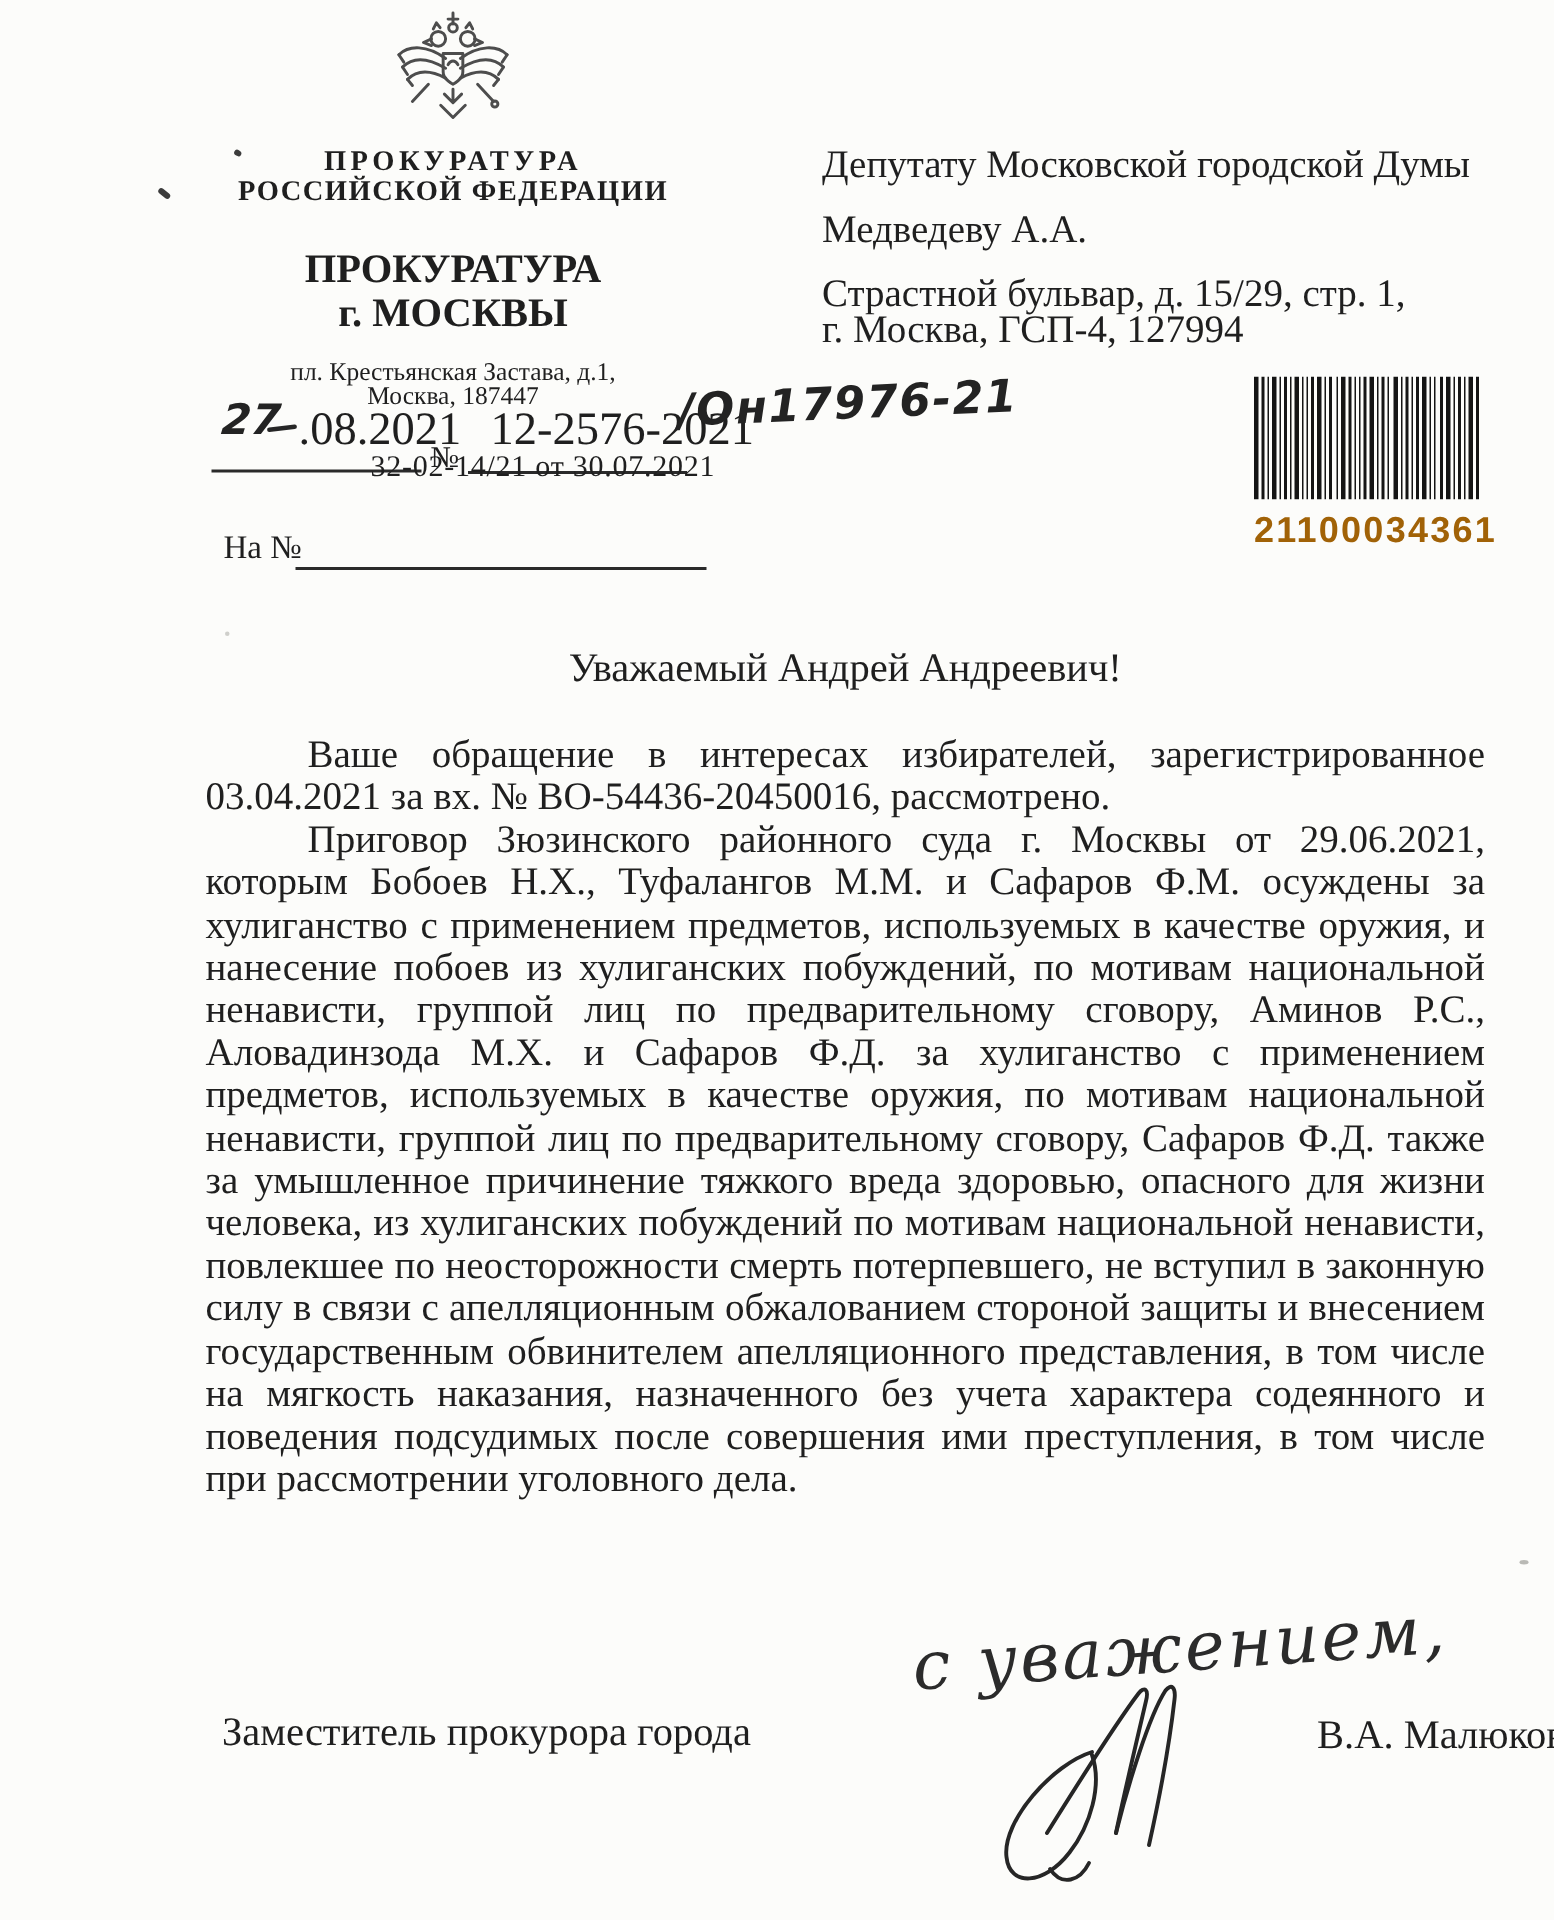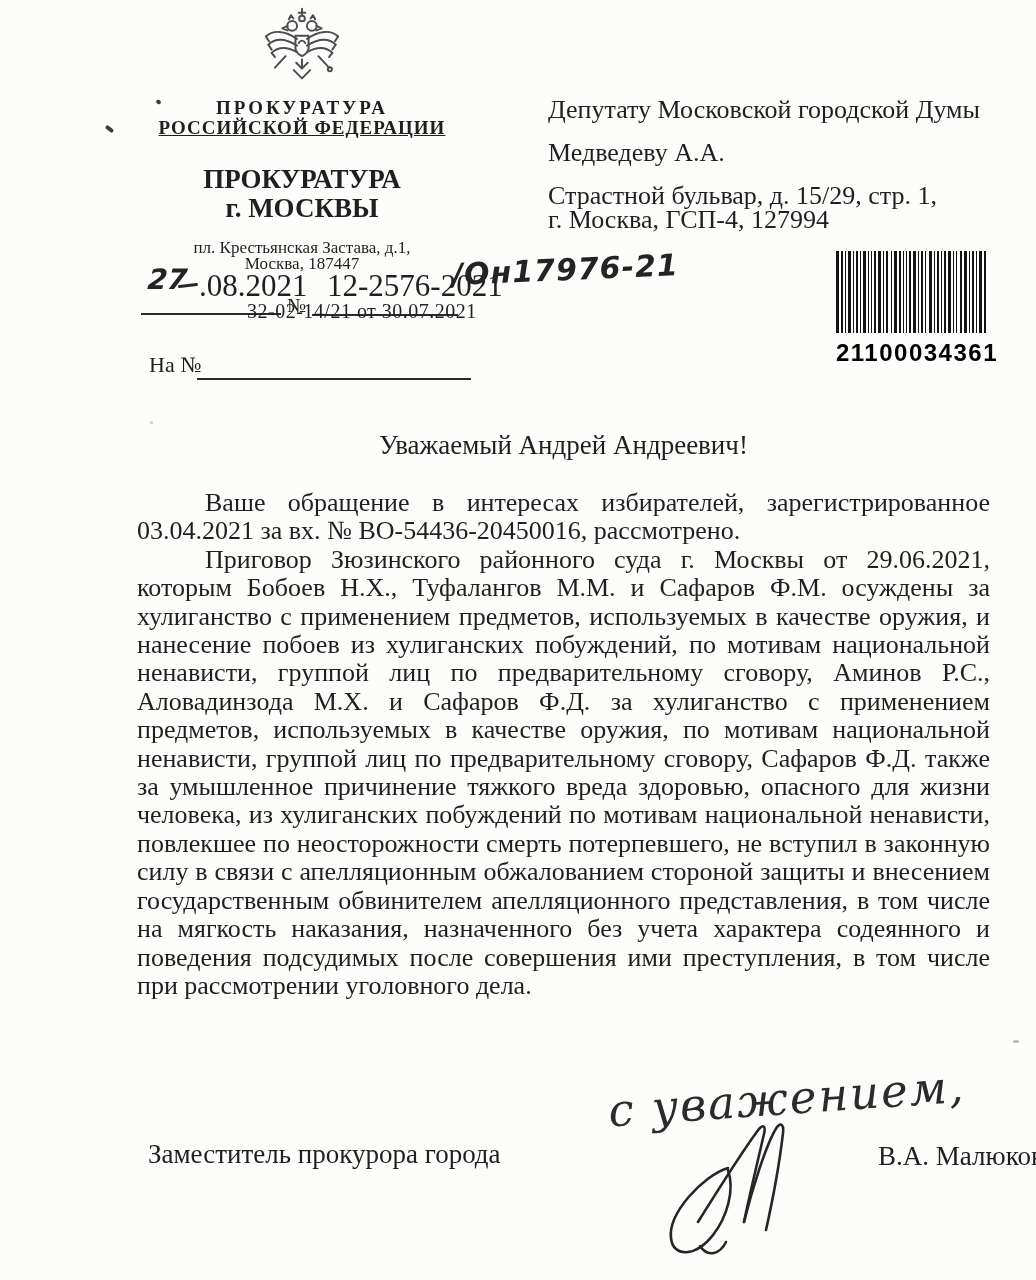--- a/index.html
+++ b/index.html
@@ -9,21 +9,21 @@
     margin:0 auto;
     background:#fcfcfa;
     font-family:"Liberation Serif","DejaVu Serif",serif;
     color:#1f1f1f;
     overflow:hidden;
   }
   
   .letterhead{position:absolute;left:128px;top:4px;width:348px;text-align:center;}
   .emblem{display:block;margin:0 auto 6px auto;}
   .org-line1{font-weight:bold;font-size:19px;letter-spacing:3px;line-height:20px;}
-  .org-line2{font-weight:bold;font-size:19px;letter-spacing:1px;line-height:20px;text-decoration:underline;}
+  .org-line2{font-weight:bold;font-size:19px;letter-spacing:1px;line-height:20px;}
   .office{margin-top:27px;}
   .office-line{font-weight:bold;font-size:27px;line-height:29px;}
   .addr{margin-top:17px;}
   .addr-line{font-size:17px;line-height:15.5px;}
 
   
   .recipient{position:absolute;left:548px;top:98px;width:460px;}
   .recipient div{font-size:26px;line-height:24px;}
   .r-gap{margin-bottom:19px;}
 
@@ -38,21 +38,21 @@
   .u-line{position:absolute;height:2px;background:#2a2a2a;}
   .ul1{left:141px;top:313px;width:140px;}
   .ul2{left:312px;top:314px;width:146px;}
   .no-sign{left:287px;top:294px;font-size:20px;}
   .reply-ref{left:205px;top:300px;font-size:20px;letter-spacing:0.5px;white-space:nowrap;margin-left:42px;}
   .na-label{left:149px;top:352px;font-size:22px;}
   .ul3{left:197px;top:378px;width:274px;}
 
   
   .barcode{position:absolute;left:836px;top:251px;width:152px;}
-  .barcode-number{font-family:"Liberation Sans","DejaVu Sans",sans-serif;font-weight:bold;font-size:24px;letter-spacing:1.5px;color:#000000;margin-top:2px;}
+  .barcode-number{font-family:"Liberation Sans","DejaVu Sans",sans-serif;font-weight:bold;font-size:24px;letter-spacing:1.5px;color:#a16207;margin-top:2px;}
 
   
   .letter-body{position:absolute;left:137px;top:430px;width:853px;}
   .salutation{text-align:center;font-size:27px;margin:0 0 28px 0;}
   .para{font-size:26px;line-height:28.4px;text-align:justify;text-indent:68px;margin:0;}
 
   
   .hw-closing{
     position:absolute;left:608px;top:1072px;
     font-family:"DejaVu Serif",serif;font-style:italic;

